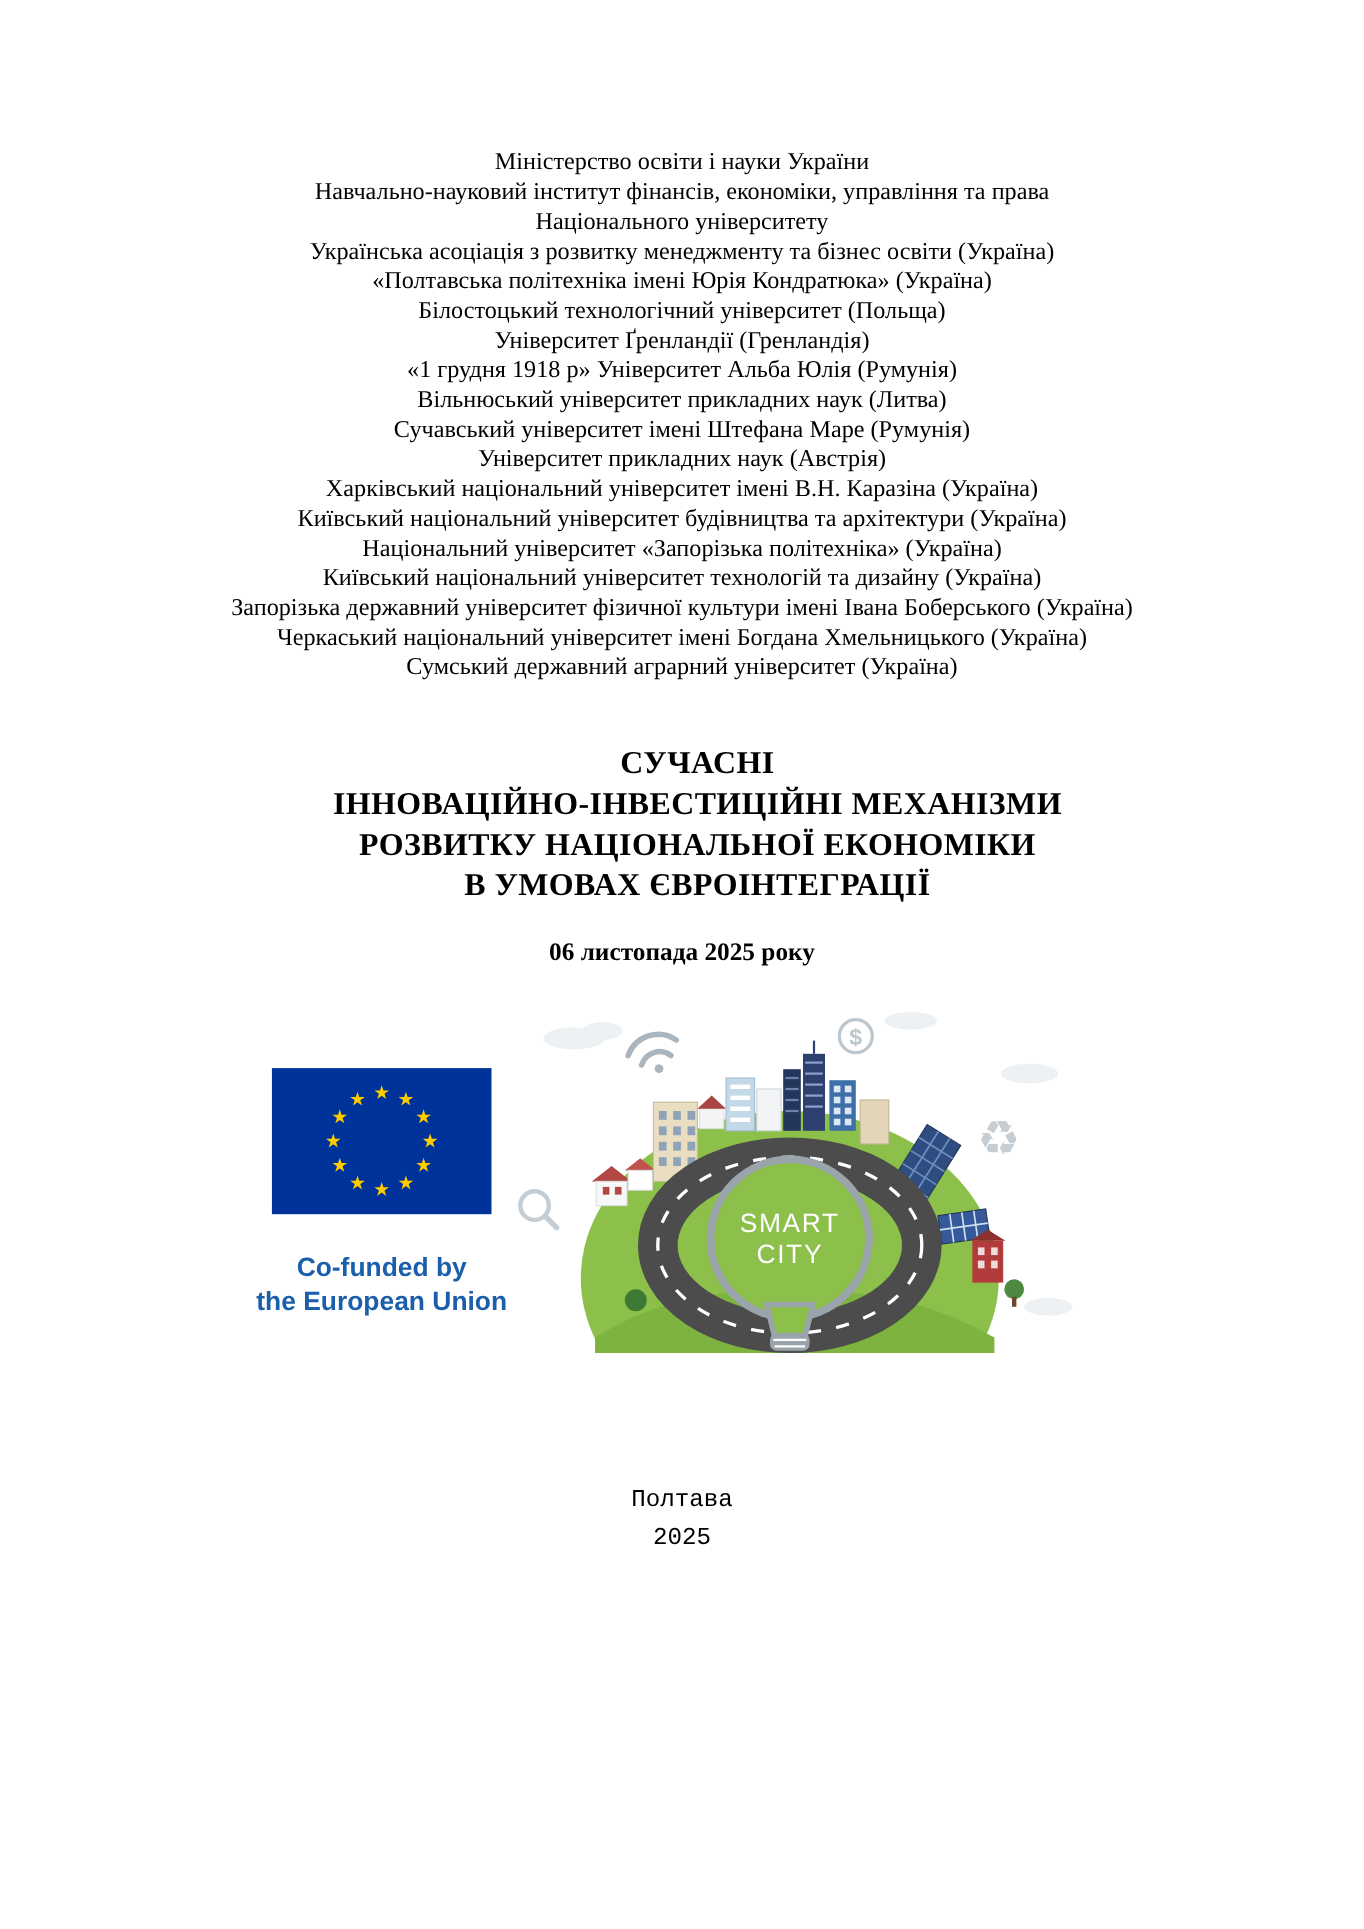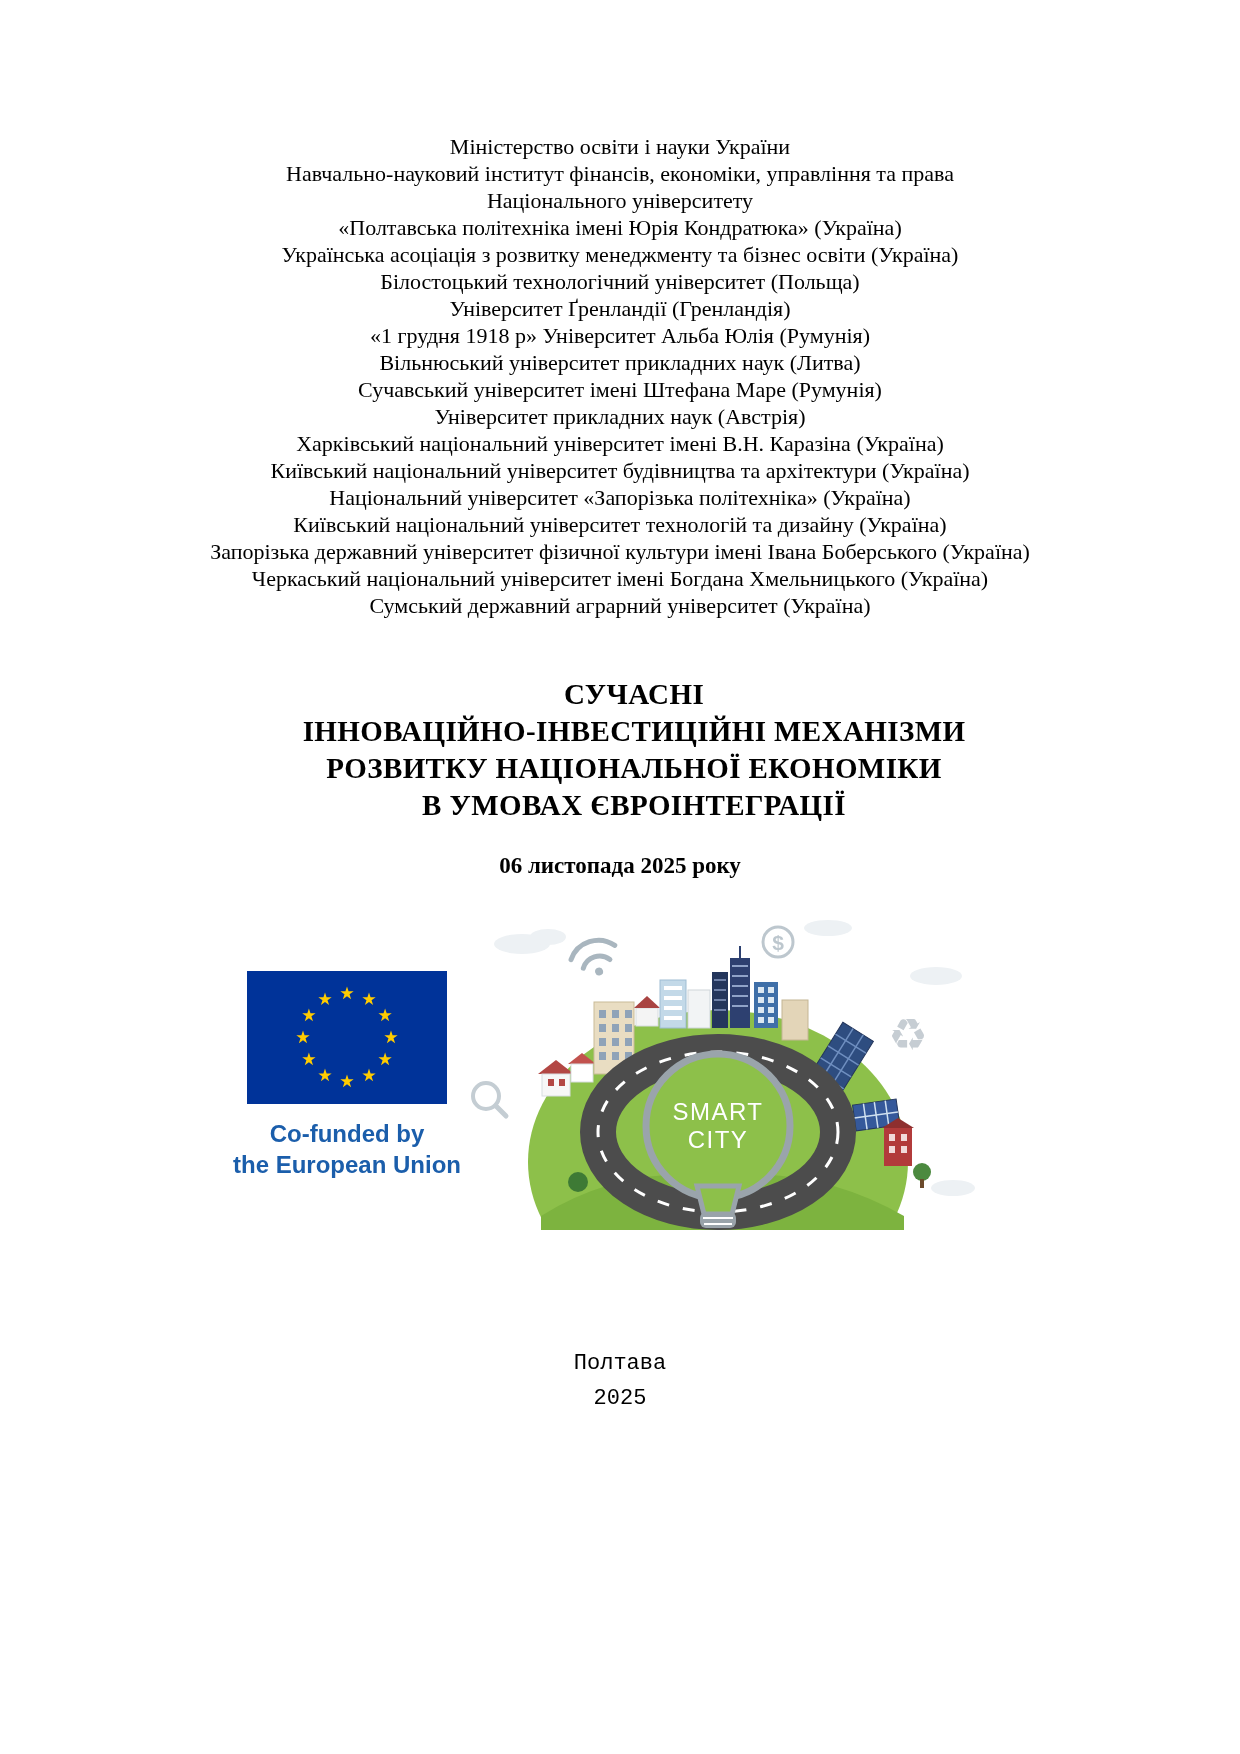--- a/index.html
+++ b/index.html
@@ -13,38 +13,38 @@
   .hl { white-space:nowrap; }
   .title-block {
     text-align:center; font-weight:bold; font-size:29px; line-height:37px;
     margin-top:57px; letter-spacing:0.4px;padding-left:28px;
   }
   .date-line { text-align:center; font-weight:bold; font-size:23px; line-height:28px; margin-top:28px; }
   .images-row { position:relative; height:320px; margin-top:34px; }
   .eu-block { position:absolute; left:232px; top:57px; width:230px; text-align:center; }
   .eu-flag { display:block; margin:0 auto; }
   .eu-caption {
-    margin-top:14px; font-family:"Liberation Sans", sans-serif; font-weight:bold;
+    margin-top:33px; font-family:"Liberation Sans", sans-serif; font-weight:bold;
     font-size:24px; line-height:31px; color:#1b5eab;
   }
   .city-svg { position:absolute; left:456px; top:0; }
   .bulb-label { font-family:"Liberation Sans", sans-serif; font-weight:500; letter-spacing:1.5px; fill:#ffffff; }
   .footer-block { text-align:center; font-size:22px; line-height:35px; margin-top:112px;font-family:Liberation Mono, monospace; }
 </style>
 </head>
 <body>
 
 <div class="page">
 
   <div class="header-block">
     <div class="hl">Міністерство освіти і науки України</div>
     <div class="hl">Навчально-науковий інститут фінансів, економіки, управління та права</div>
     <div class="hl">Національного університету</div>
+    <div class="hl">Українська асоціація з розвитку менеджменту та бізнес освіти (Україна)</div>
     <div class="hl">«Полтавська політехніка імені Юрія Кондратюка» (Україна)</div>
-    <div class="hl">Українська асоціація з розвитку менеджменту та бізнес освіти (Україна)</div>
     <div class="hl">Білостоцький технологічний університет (Польща)</div>
     <div class="hl">Університет Ґренландії (Гренландія)</div>
     <div class="hl">«1 грудня 1918 р» Університет Альба Юлія (Румунія)</div>
     <div class="hl">Вільнюський університет прикладних наук (Литва)</div>
     <div class="hl">Сучавський університет імені Штефана Маре (Румунія)</div>
     <div class="hl">Університет прикладних наук (Австрія)</div>
     <div class="hl">Харківський національний університет імені В.Н. Каразіна (Україна)</div>
     <div class="hl">Київський національний університет будівництва та архітектури (Україна)</div>
     <div class="hl">Національний університет «Запорізька політехніка» (Україна)</div>
     <div class="hl">Київський національний університет технологій та дизайну (Україна)</div>

